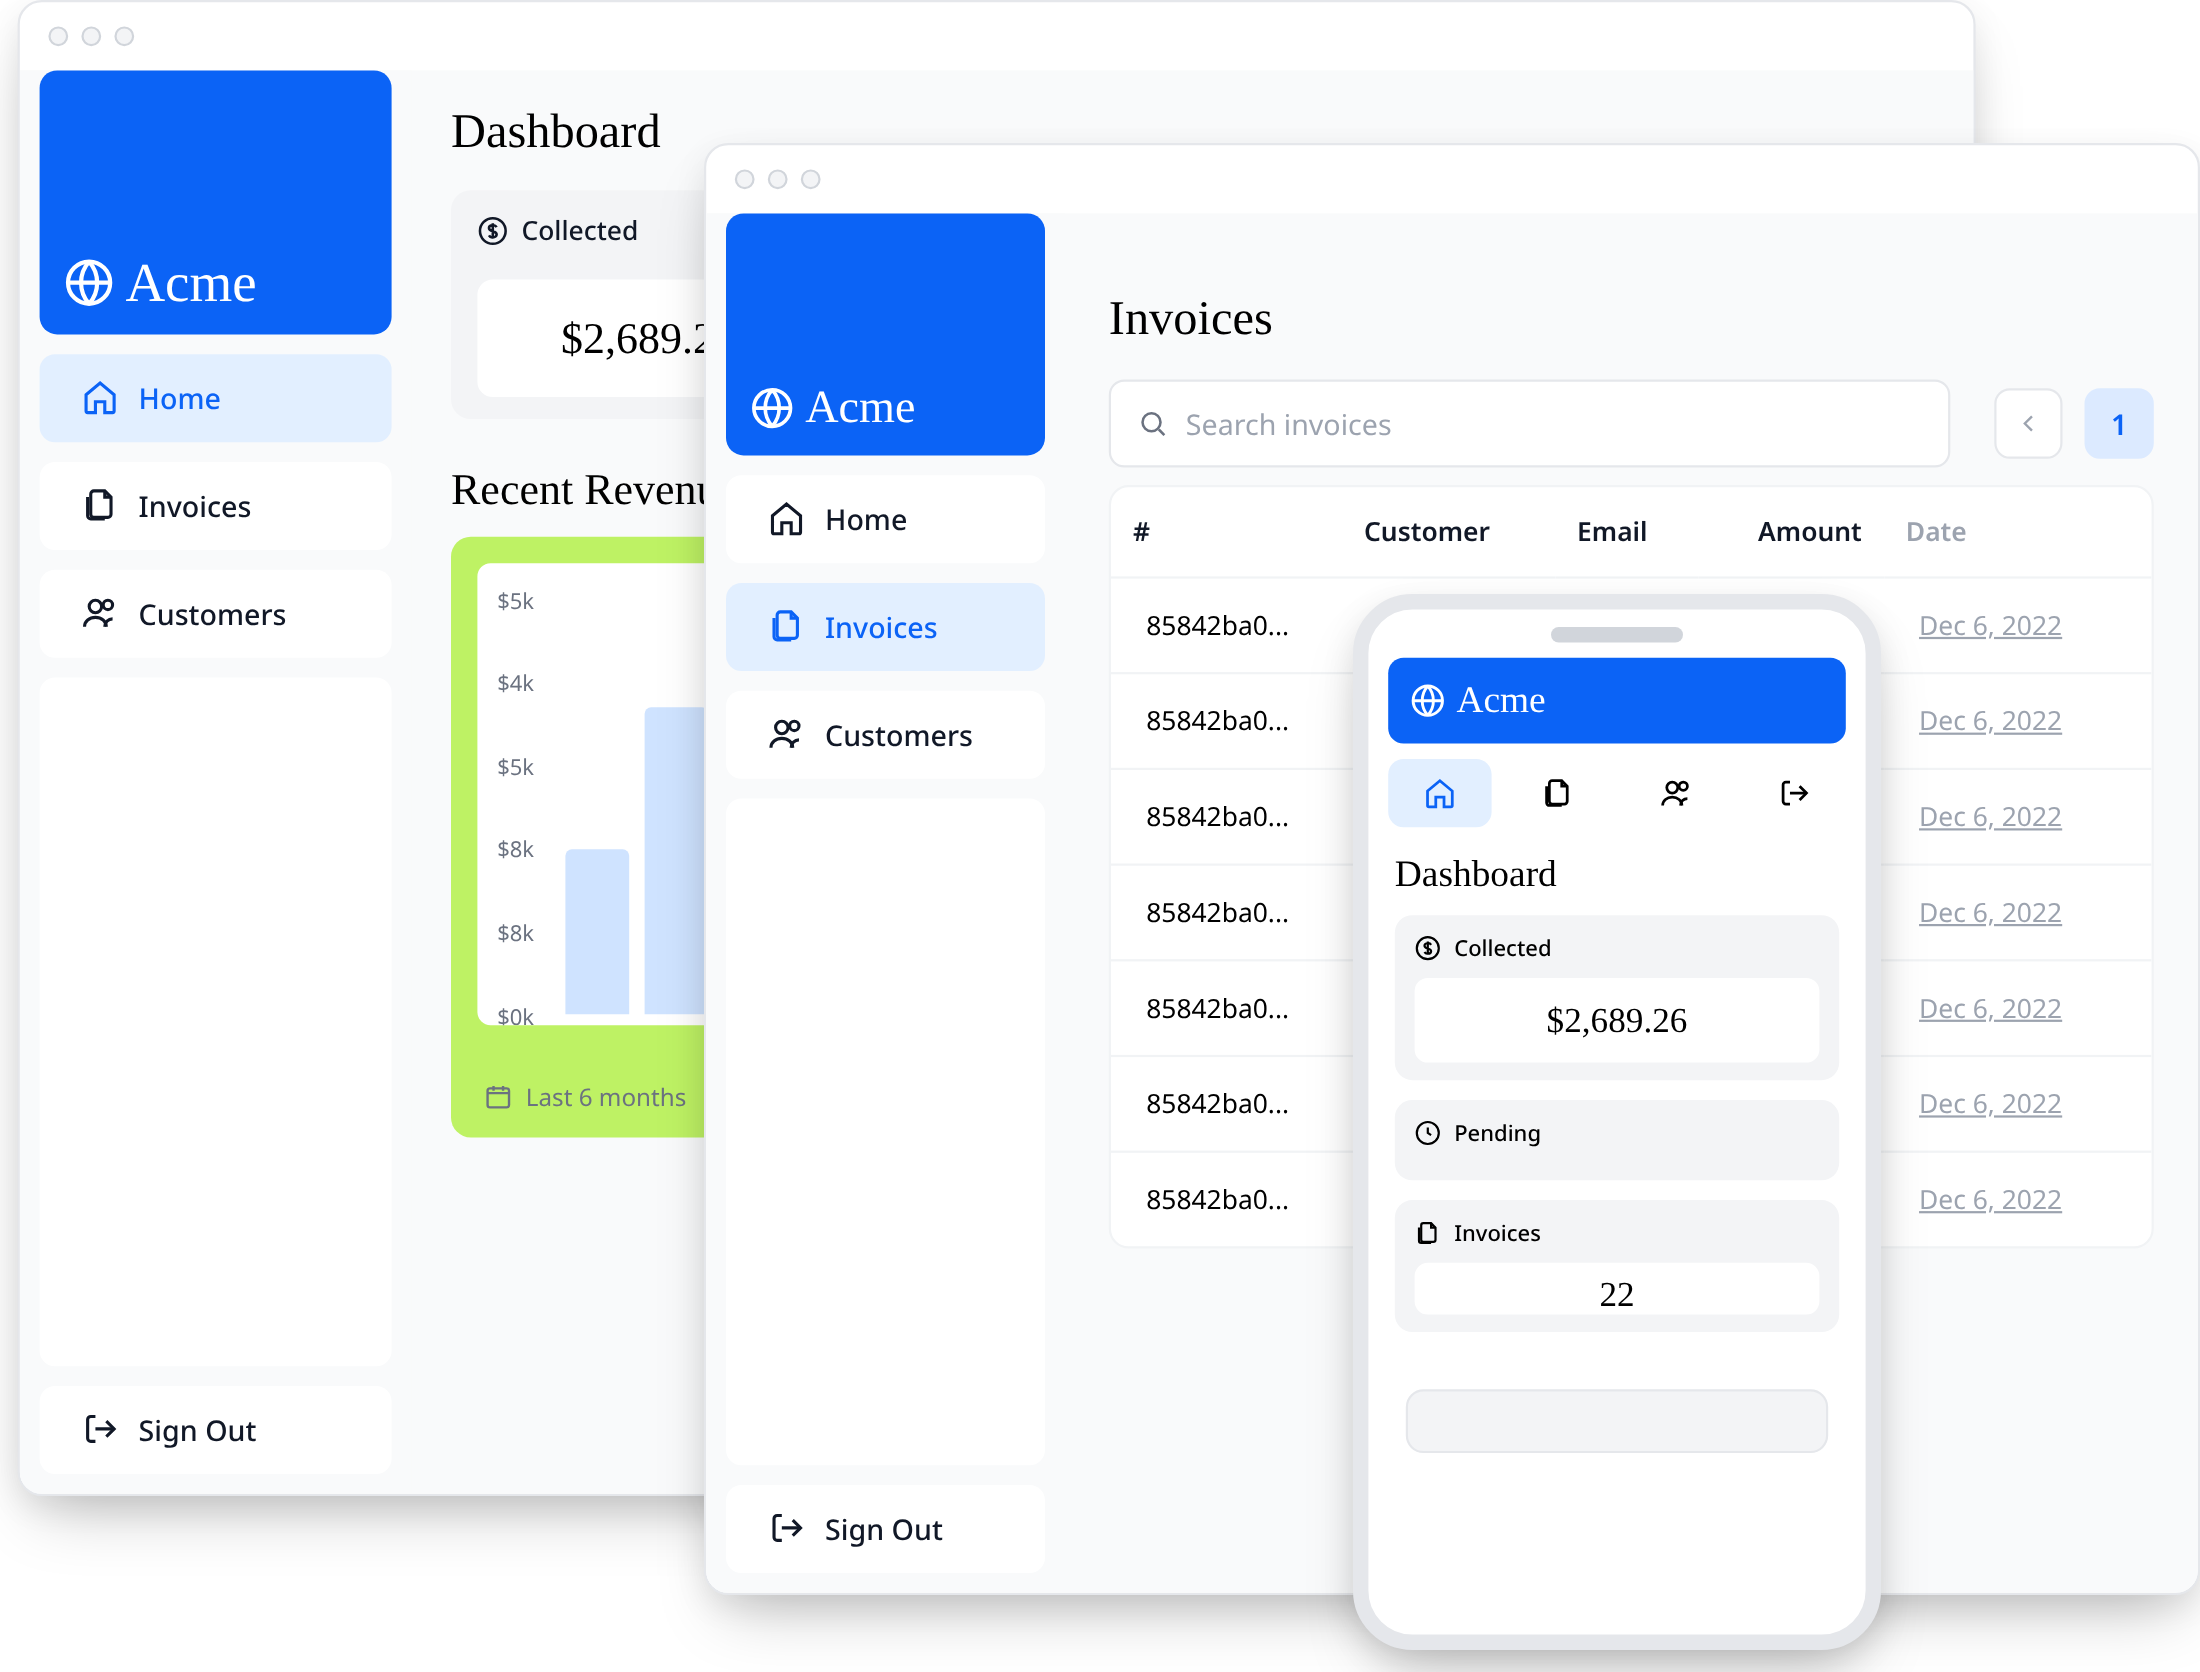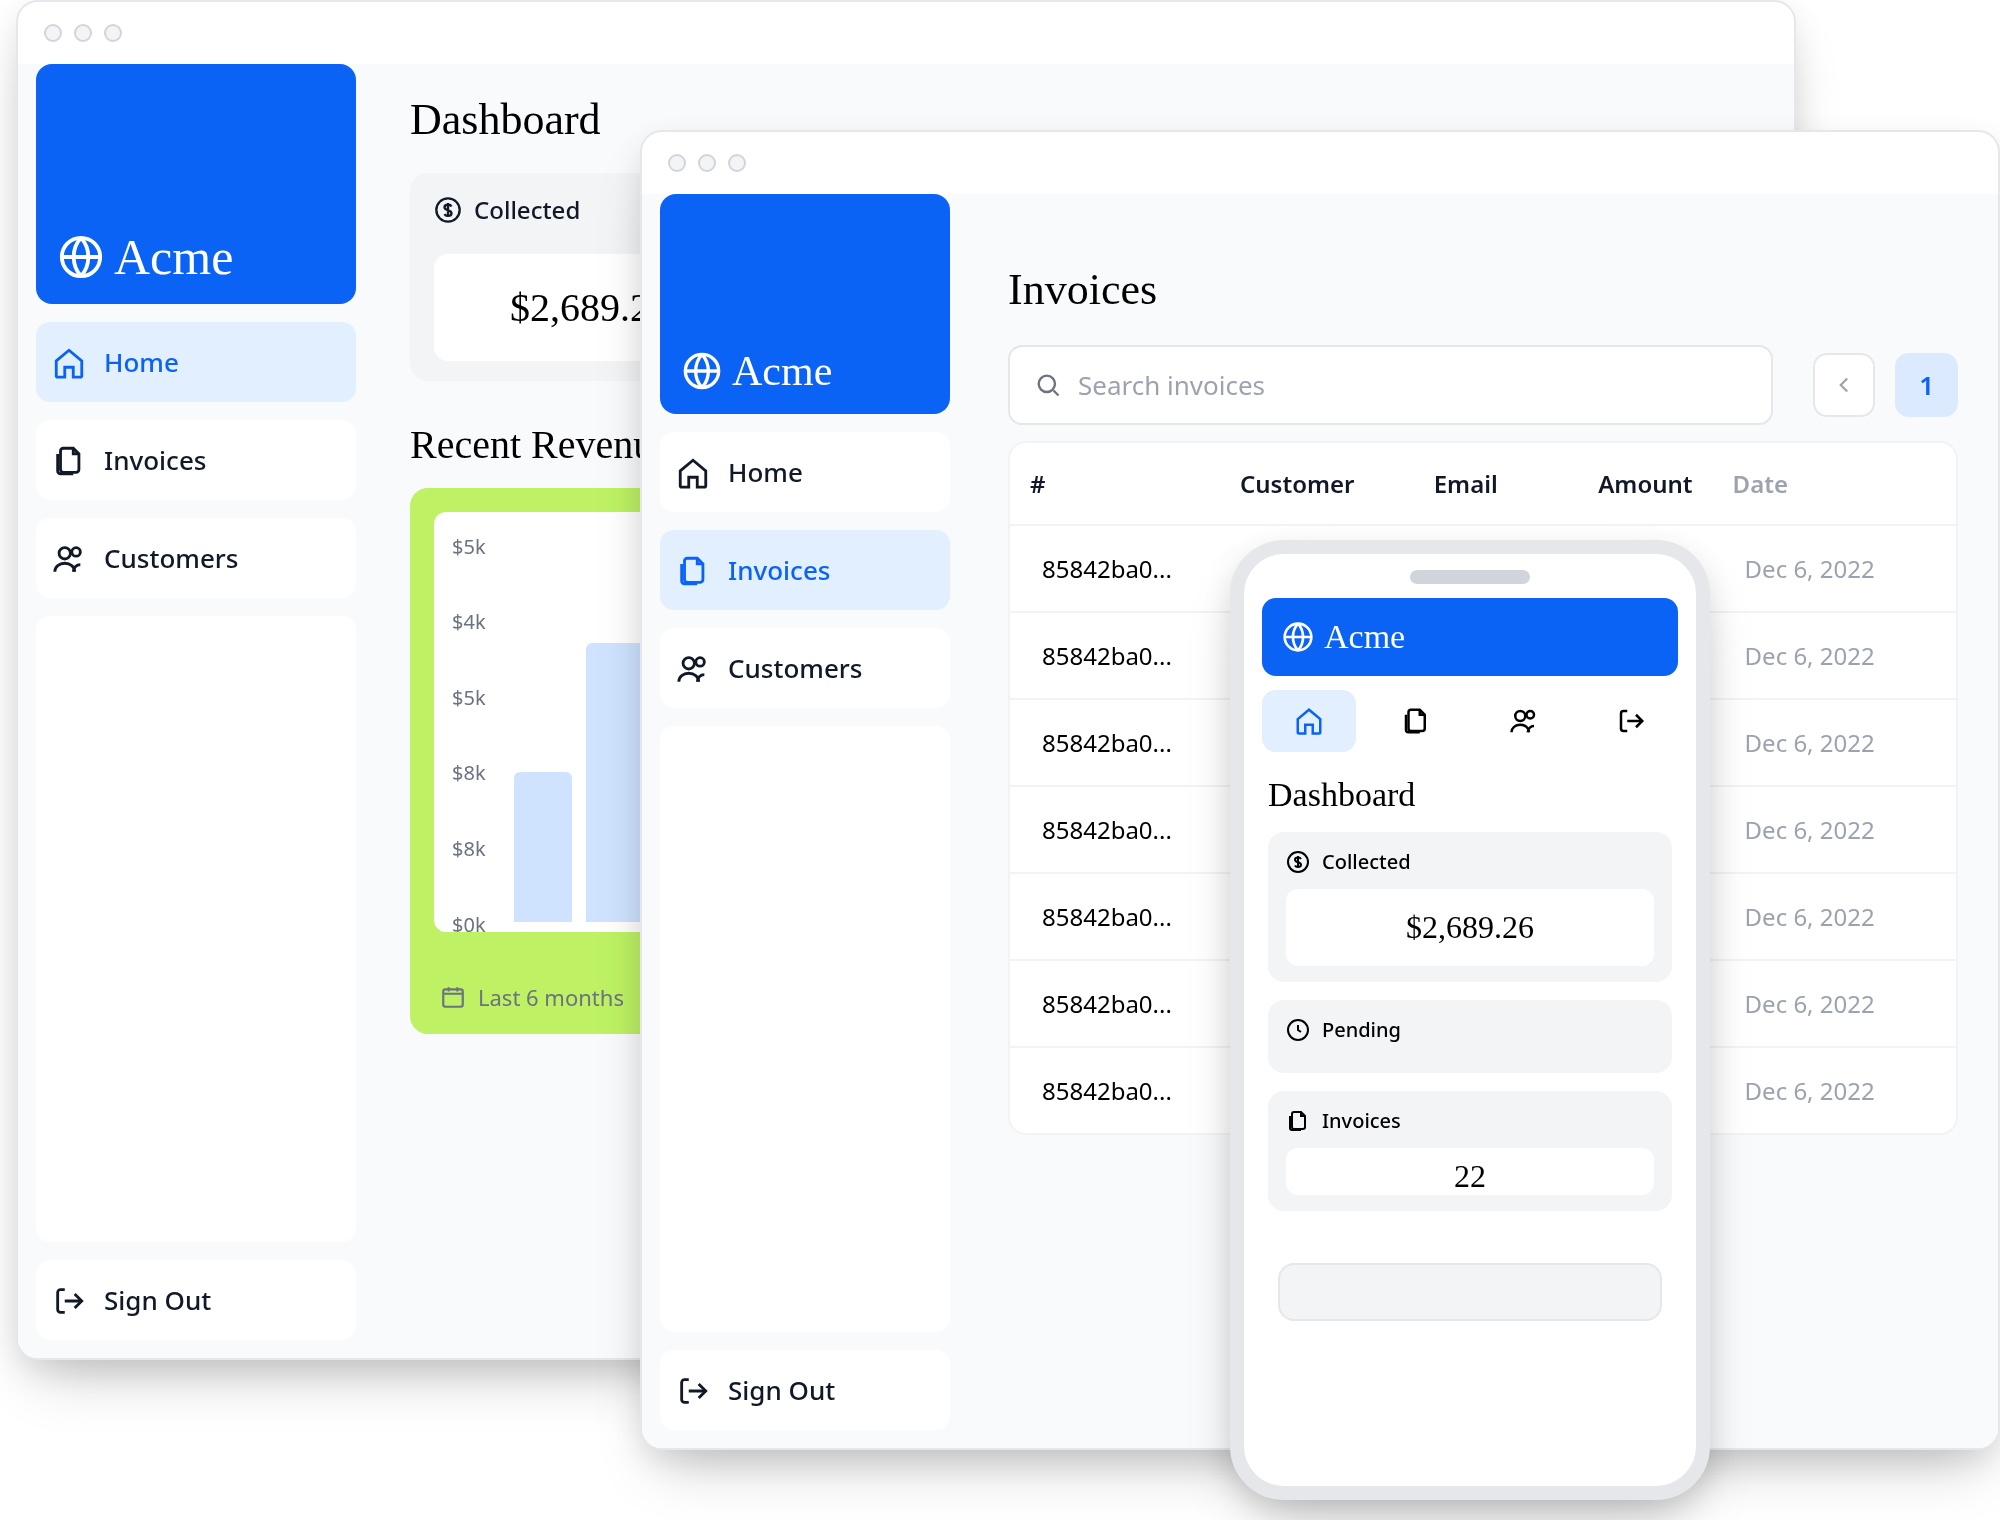--- a/index.html
+++ b/index.html
@@ -56,22 +56,22 @@
   }
   .logo-inline {
     display: flex; align-items: center; gap: 10px;
     color: #fff;
     font-family: Georgia, 'Times New Roman', serif;
     font-size: 50px;
     line-height: 1;
   }
   .logo-inline.small { font-size: 42px; }
   .nav-item {
-    display: flex; align-items: flex-end; gap: 18px;
-    padding: 22px 16px;
+    display: flex; align-items: flex-start; gap: 18px;
+    padding: 22px 38px;
     border-radius: 14px;
     font-size: 26px; font-weight: 500;
     color: #111827;
     background: #fff;
   }
   .nav-item.active { background: #e2efff; color: #0b63f6; }
   .nav-item svg { width: 34px; height: 34px; }
   .sidebar .spacer {
     flex: 1;
     background: #fff;
@@ -170,21 +170,21 @@
   thead th {
     text-align:left; font-weight:600; font-size:24px;
     padding:24px 20px; color:#111827;
   }
   thead th.muted { color:#9ca3af; }
   tbody td {
     font-size:24px; padding:26px 32px;
     border-top:2px solid #f1f3f5;
     white-space:nowrap;
   }
-  tbody td.muted { color:#9ca3af; }
+  tbody td.muted { color:#9ca3af;text-decoration:underline; }
   
   .phone {
     position:absolute;
     width: 480px;
     background:#fff;
     border: 14px solid #e5e7eb;
     border-radius: 54px;
     box-shadow: 0 30px 60px -20px rgba(0,0,0,.25), 0 10px 30px rgba(0,0,0,.10);
     overflow:hidden;
   }

